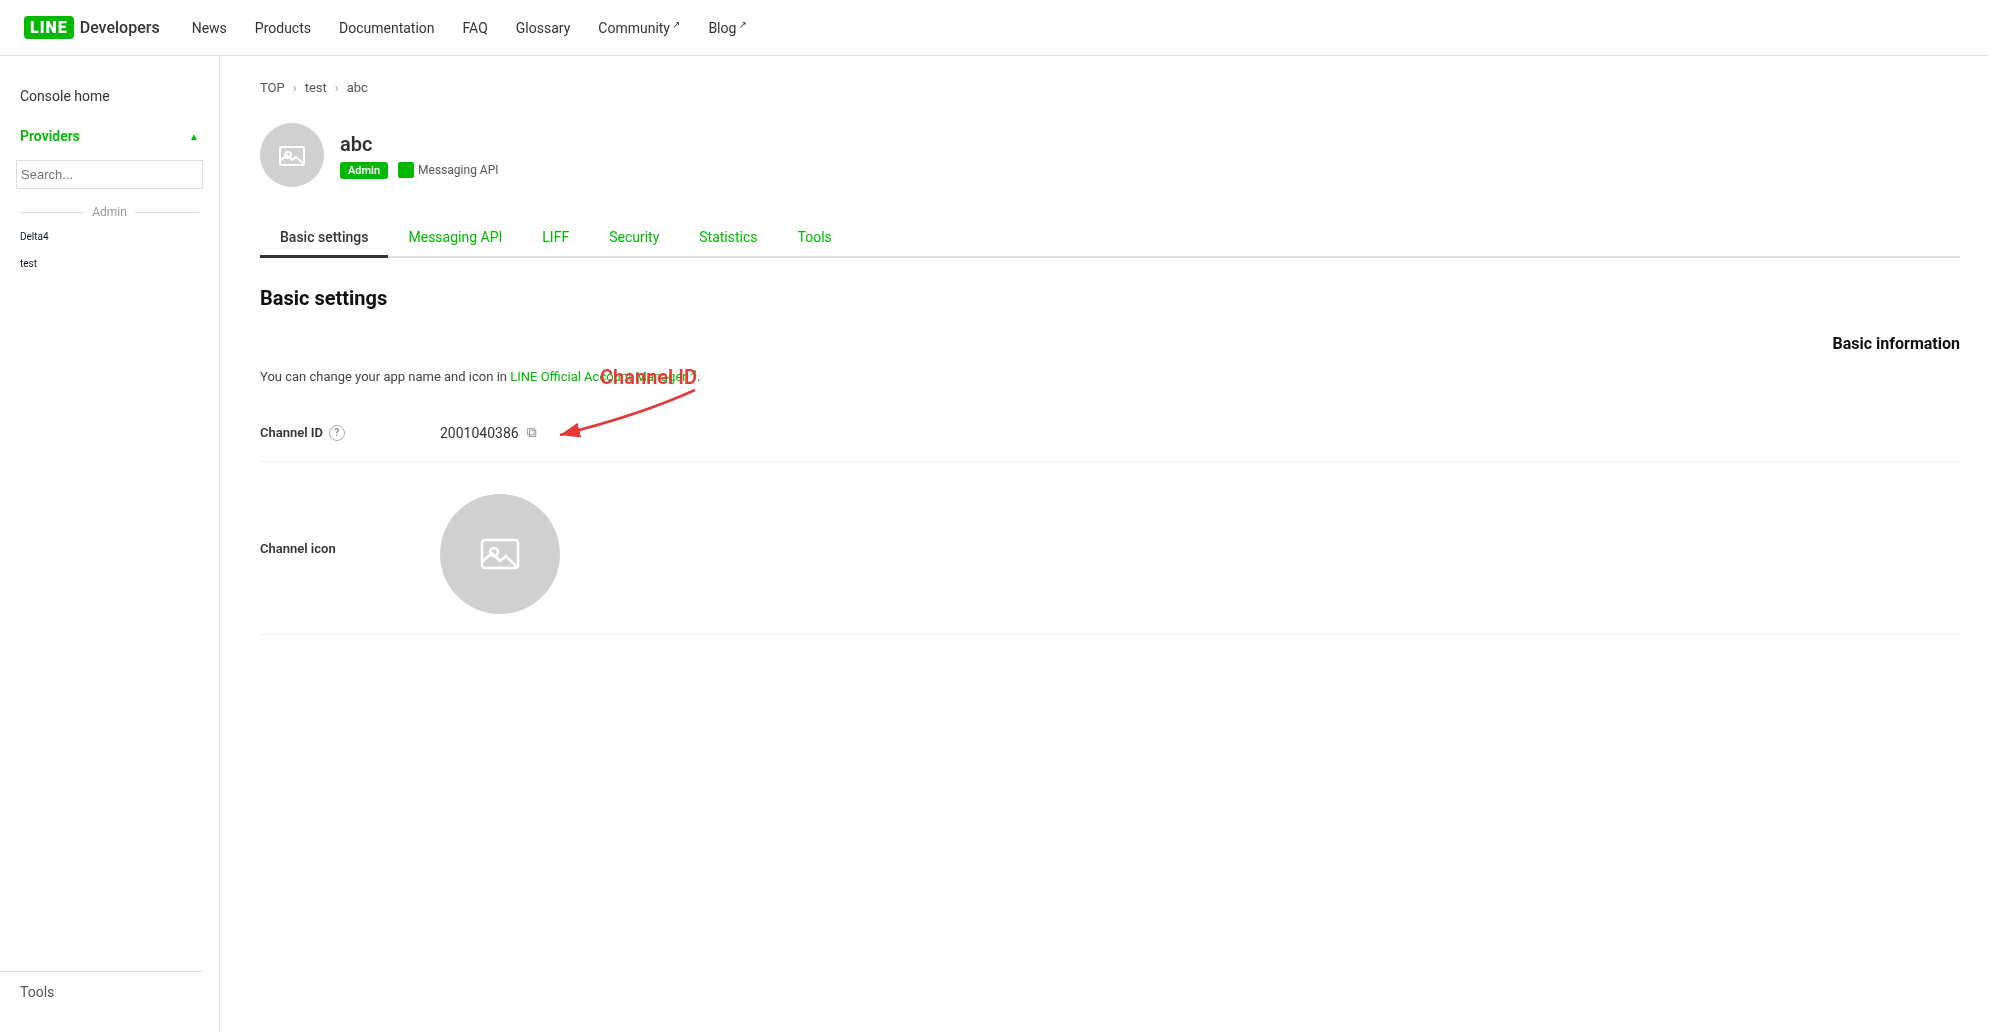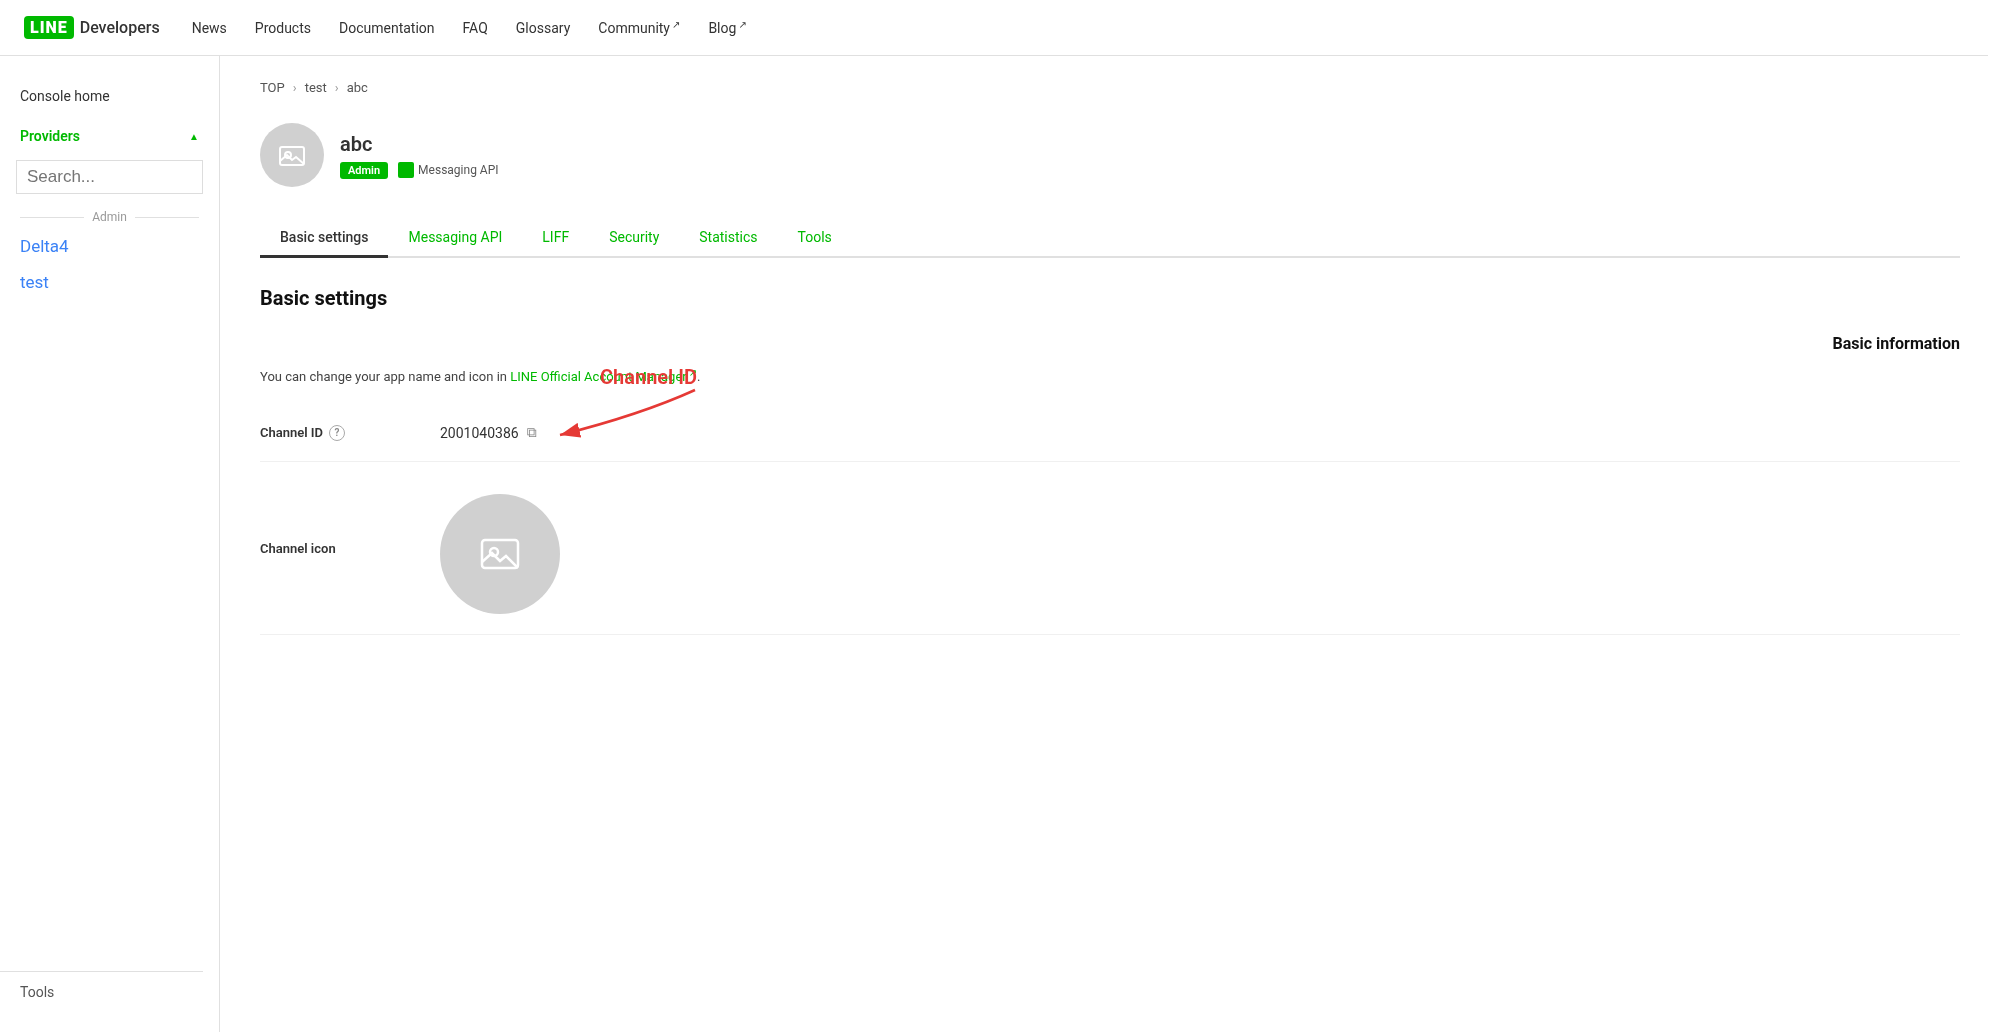--- a/index.html
+++ b/index.html
@@ -91,24 +91,24 @@
       font-weight: 600;
       font-size: 14px;
       cursor: pointer;
     }
     .sidebar-providers .chevron {
       font-size: 10px;
       color: #00b900;
     }
     .sidebar-search {
       margin: 8px 16px 12px;
-      padding: 6px 10px;
+      padding: 6px 4px;
       border: 1px solid #ddd;
       border-radius: 0;
-      font-size: 17px;
+      font-size: 13px;
       width: calc(100% - 32px);
       outline: none;
       color: #999;
     }
     .sidebar-group-label {
       display: flex;
       align-items: center;
       padding: 4px 20px;
       font-size: 12px;
       color: #999;
@@ -117,22 +117,22 @@
     .sidebar-group-label::after {
       content: '';
       flex: 1;
       height: 1px;
       background: #e0e0e0;
     }
     .sidebar-group-label::before { margin-right: 8px; }
     .sidebar-group-label::after { margin-left: 8px; }
     .sidebar-item {
       padding: 8px 20px;
-      font-size: 17px;
-      color: #3b82f6;
+      font-size: 10px;
+      color: #0f172a;
       cursor: pointer;
     }
     .sidebar-tools {
       padding: 12px 20px;
       font-size: 14px;
       color: #555;
       cursor: pointer;
       position: absolute;
       bottom: 20px;
       left: 0;

